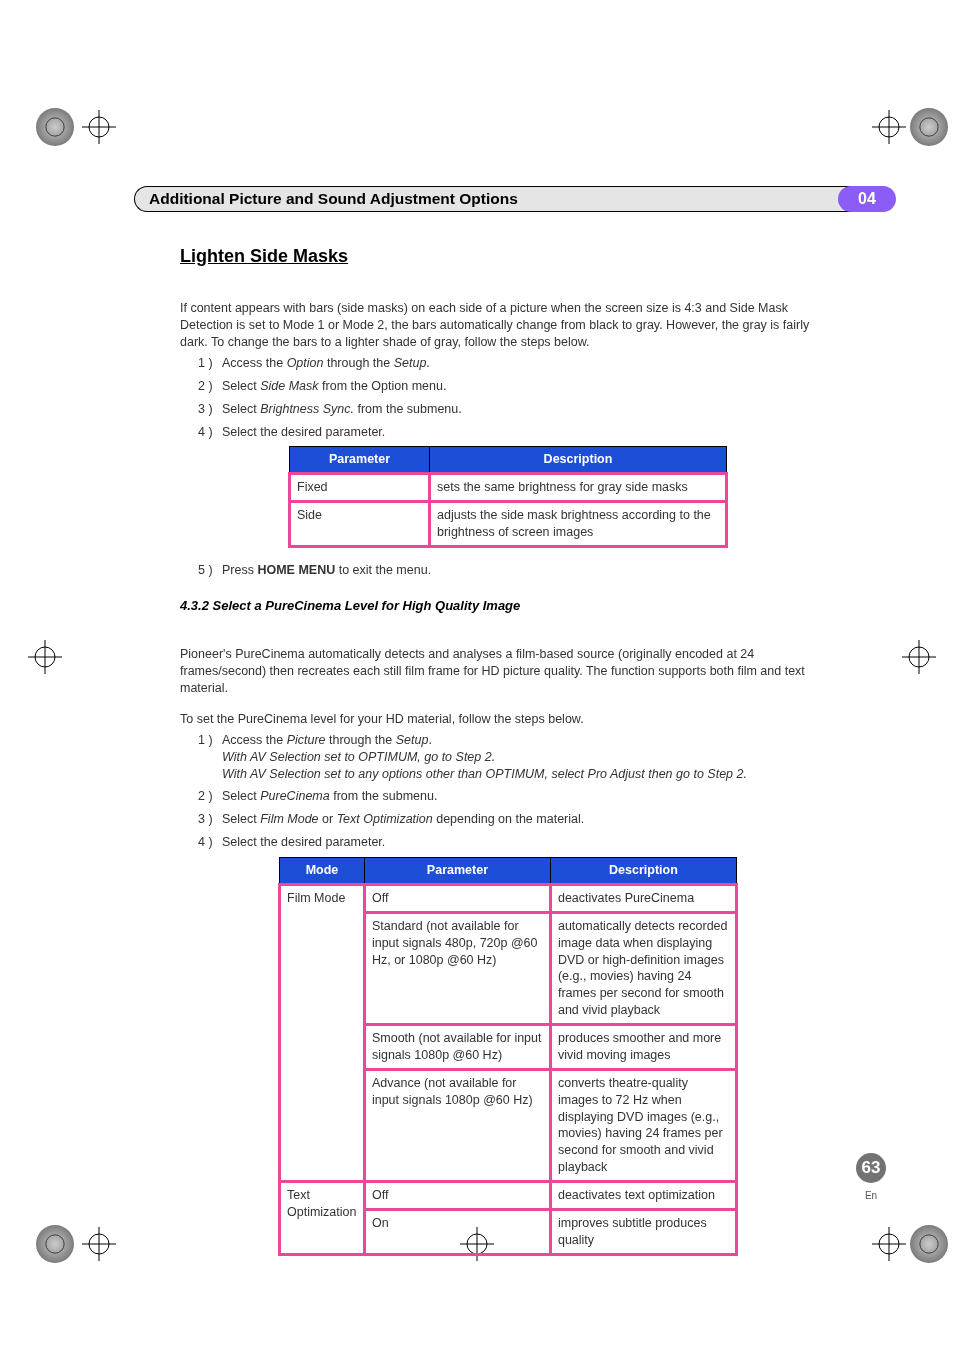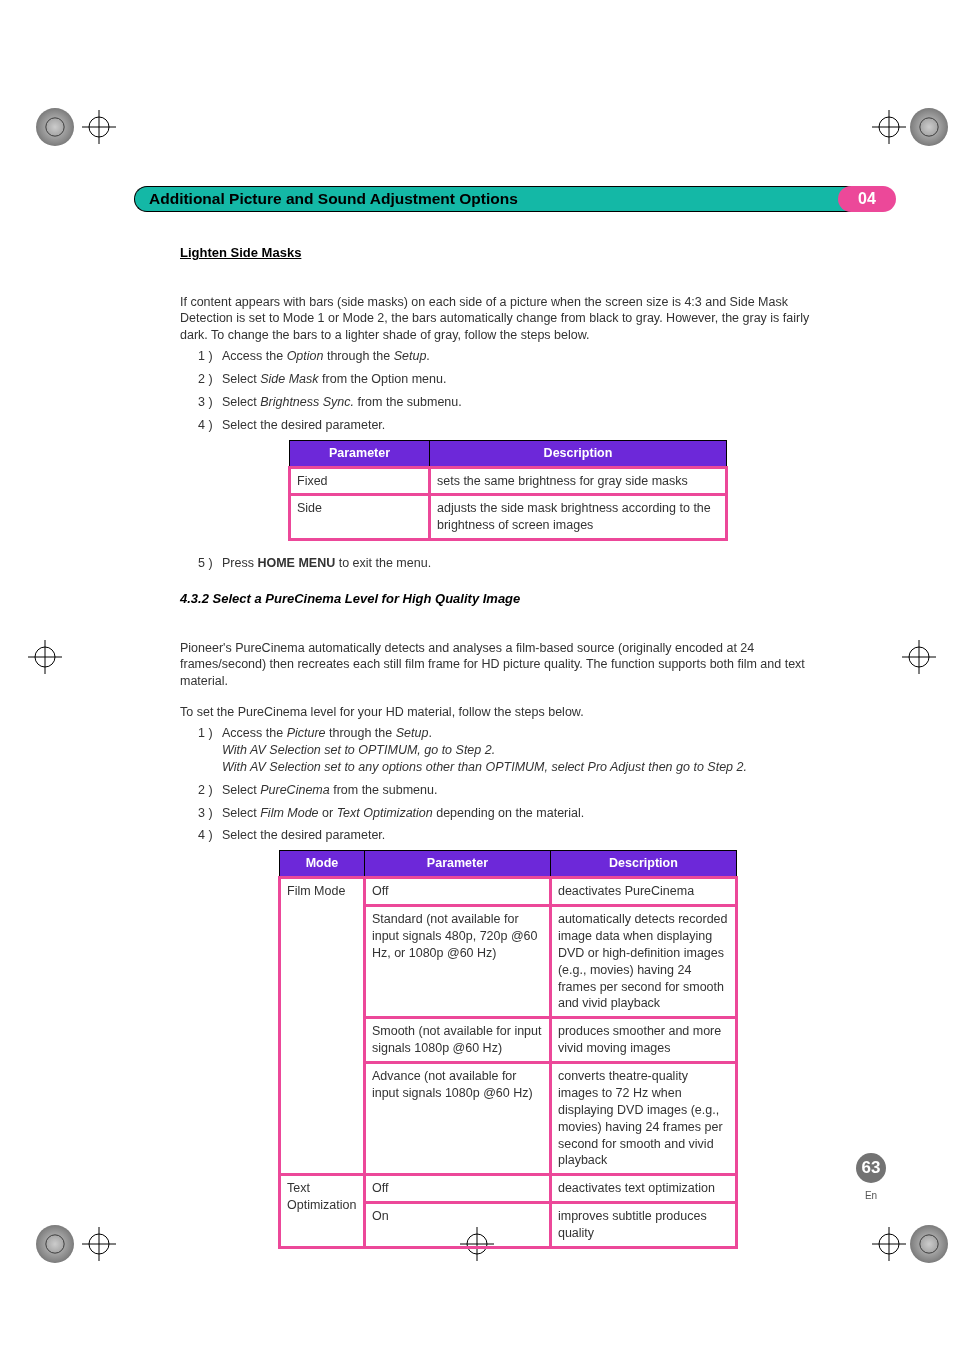--- a/index.html
+++ b/index.html
@@ -28,33 +28,33 @@
   .header-bar {
     position: absolute;
     left: 134px; right: 58px;
     top: 186px;
     height: 26px;
     display: flex;
     align-items: center;
   }
   .header-bar .title-area {
     flex: 1;
-    background: #14b8a6;
+    background: #e5e5e5;
     border: 1px solid #000;
     border-right: none;
     border-radius: 14px 0 0 14px;
     height: 26px;
     display: flex;
     align-items: center;
     padding-left: 14px;
     font-weight: bold;
     font-size: 15.5px;
   }
   .header-bar .chapter-badge {
-    background: #ec4899;
+    background: #8b5cf6;
     color: #fff;
     height: 26px;
     min-width: 58px;
     border-radius: 14px;
     display: flex;
     align-items: center;
     justify-content: center;
     font-weight: bold;
     font-size: 16px;
     margin-left: -14px;
@@ -66,42 +66,42 @@
     right: 118px;
     top: 244px;
     font-size: 12.5px;
     color: #333;
     line-height: 1.35;
   }
   .sub-heading {
     color: #000;
     font-weight: bold;
     text-decoration: underline;
-    font-size: 13px;
+    font-size: 18px;
     margin-bottom: 2px;
   }
   .para { margin-bottom: 4px; margin-top: 32px; }
   .steps { list-style: none; padding-left: 18px; margin-top: 4px; }
   .steps li { margin-bottom: 6px; }
   .step-num { display: inline-block; width: 24px; }
   .italic { font-style: italic; }
   .bold { font-weight: bold; }
   .sub-italic {
     font-style: italic;
     display: block;
     padding-left: 24px;
     color: #333;
   }
   table.param-table {
     border-collapse: collapse;
     margin: 6px auto 14px auto;
     font-size: 12.5px;
   }
   table.param-table th {
-    background: #6d28d9;
+    background: #1d4ed8;
     color: #fff;
     font-weight: bold;
     text-align: center;
     padding: 4px 0;
     border: 1px solid #000;
   }
   table.param-table td {
     border: 3px solid #ec4899;
     padding: 4px 6px;
     vertical-align: top;

